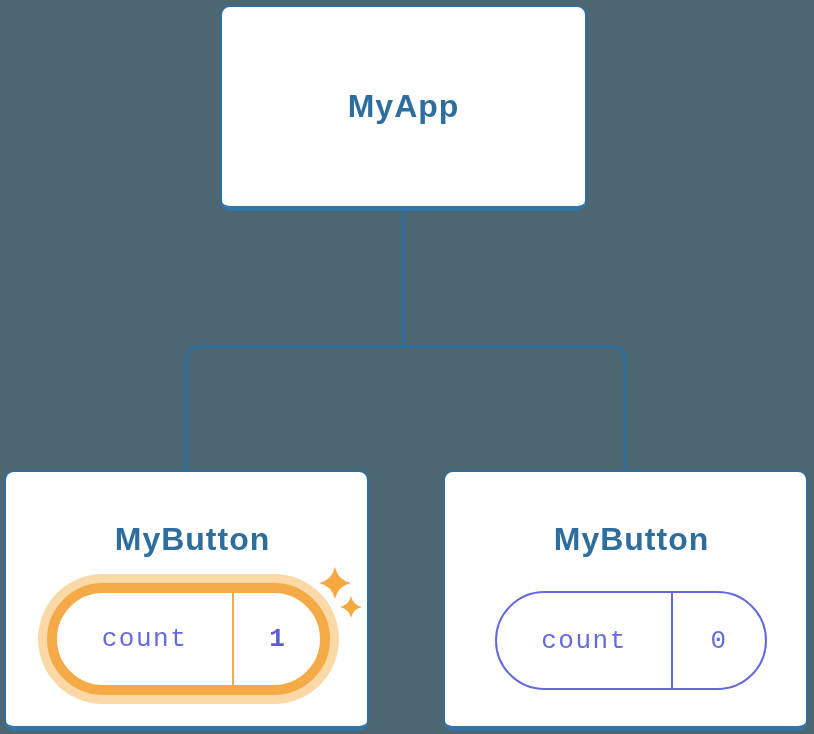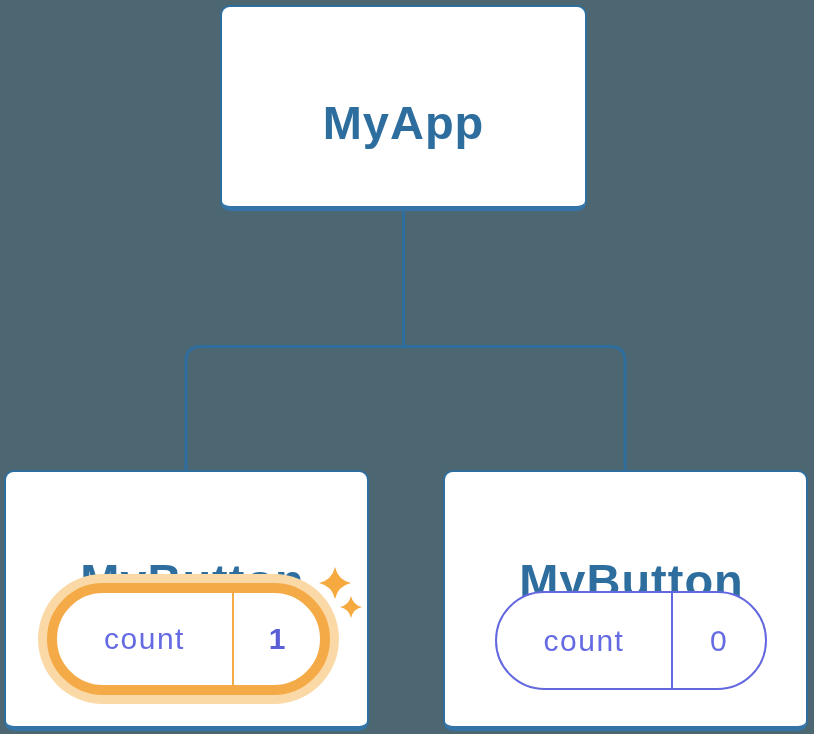--- a/index.html
+++ b/index.html
@@ -52,25 +52,24 @@
     left: 220px; top: 5px;
     width: 367px; height: 206px;
     display: flex;
     align-items: center;
     justify-content: center;
   }
   .child-card-left  { left: 4px;   top: 470px; width: 365px; height: 261px; }
   .child-card-right { left: 443px; top: 470px; width: 365px; height: 261px; }
   .node-title {
     color: var(--title);
-    font-size: 47px;
+    font-size: 32px;
     font-weight: bold;
     letter-spacing: 1px;
     text-align: center;
-    margin-top: 32px;
   }
   .child-title {
     position: absolute;
     top: 49px;
     left: 12px; right: 0;
   }
   .pill {
     position: absolute;
     display: flex;
     align-items: stretch;
@@ -85,23 +84,24 @@
   }
   .pill-plain {
     left: 50px; top: 119px;
     width: 272px; height: 99px;
     border: 2px solid var(--indigo);
   }
   .pill-key, .pill-value {
     display: flex;
     align-items: center;
     justify-content: center;
-    font-size: 30px;
+    font-size: 26px;
     letter-spacing: 1.5px;
     color: var(--indigo-text);
+    font-family: Liberation Mono, monospace;
   }
   .pill-active .pill-key { width: 175px; }
   .pill-plain  .pill-key { width: 174px; }
   .pill-value { flex: 1; }
   .pill-divider { width: 2px; }
   .divider-orange { background: var(--orange); }
   .divider-indigo { background: var(--indigo); }
   .pill-active .pill-value {
     font-weight: bold;
     color: var(--value-active);

